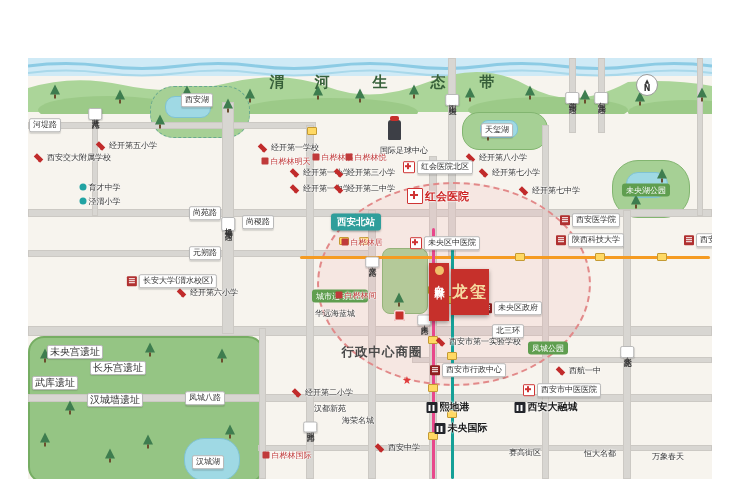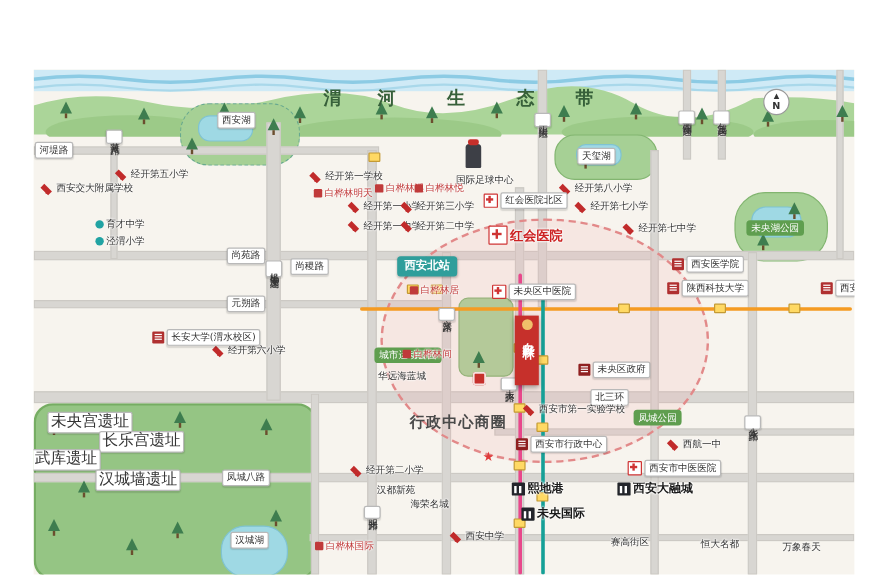--- a/index.html
+++ b/index.html
@@ -13,21 +13,21 @@
   .area.preserve{background:#95c584;border:2px solid #76ad63;}
   .road{position:absolute;background:#d8d6d2;z-index:2;box-shadow:inset 0 0 0 1px #ccc9c4;}
   .circle{position:absolute;border:2px dashed #e28989;background:rgba(242,170,170,.18);border-radius:50%;z-index:3;}
   .mline{position:absolute;z-index:4;border-radius:2px;}
   .station{position:absolute;width:8px;height:6px;background:#ffd964;border:1px solid #c49a33;border-radius:1px;z-index:5;}
   .tree{position:absolute;width:12px;height:15px;z-index:5;}
   .tree::before{content:"";position:absolute;left:1px;top:0;border-left:5px solid transparent;border-right:5px solid transparent;border-bottom:10px solid #3e7d4f;}
   .tree::after{content:"";position:absolute;left:5px;top:10px;width:2px;height:4px;background:#6b4e2e;}
   .lab{position:absolute;background:#fff;border:1px solid #b9b9b9;border-radius:2px;padding:1px 3px;font-size:8px;line-height:1.2;color:#333;white-space:nowrap;box-shadow:0 1px 1px rgba(0,0,0,.12);z-index:6;}
   .lab.v{writing-mode:vertical-rl;text-orientation:upright;padding:3px 1px;letter-spacing:1px;}
-  .lab.ruin{font-size:13px;padding:0 2px;}
+  .lab.ruin{font-size:10px;padding:0 2px;}
   .mk{position:absolute;display:flex;align-items:center;gap:2px;z-index:6;white-space:nowrap;}
   .mk .lab{position:static;}
   .mk .t{font-size:8px;color:#333;text-shadow:0 0 2px #fff,0 0 2px #fff,0 0 2px #fff;}
   .mk .t.hospbig-t{color:#cc2222;font-weight:bold;font-size:11px;}
   .mk .t.biz-t{font-weight:bold;font-size:10px;color:#1a1a1a;}
   .mk .t.proj-t{color:#c03a3a;font-size:8px;}
   .parkl{position:absolute;background:#5f9e4f;color:#fff;font-size:8px;padding:1px 4px;border-radius:3px;z-index:6;white-space:nowrap;}
   .raillab{position:absolute;background:#2f9e9b;color:#fff;font-weight:bold;font-size:9.5px;padding:2px 6px;border-radius:3px;box-shadow:0 1px 2px rgba(0,0,0,.25);z-index:7;white-space:nowrap;text-align:right;}
   .zonetitle{position:absolute;font-weight:bold;font-size:12px;color:#2e3d2e;letter-spacing:2px;z-index:6;white-space:nowrap;}
   .circletitle{position:absolute;font-weight:bold;font-size:12.5px;color:#4a4a4a;letter-spacing:1px;z-index:6;white-space:nowrap;}
@@ -84,20 +84,21 @@
 
     <div id="stadium"></div>
     <div id="seal"></div>
     <div id="star">★</div>
 
     <div id="logo">
       <div class="logo-left">
         <span class="logo-flower"></span>
         <span class="logo-vert">白桦林</span>
       </div>
+      <div class="logo-right">龙玺</div>
     </div>
   <div class="area park dashed" style="left: 122px; top: 28px; width: 98px; height: 50px; border-radius: 24px;"></div>
       <div class="area water" style="left: 137px; top: 38px; width: 44px; height: 20px; border-radius: 10px;"></div>
       <div class="area park" style="left: 434px; top: 54px; width: 84px; height: 36px; border-radius: 17px;"></div>
       <div class="area water" style="left: 452px; top: 62px; width: 36px; height: 16px; border-radius: 8px;"></div>
       <div class="area park" style="left: 584px; top: 102px; width: 76px; height: 56px; border-radius: 26px;"></div>
       <div class="area water" style="left: 598px; top: 114px; width: 40px; height: 24px; border-radius: 12px;"></div>
       <div class="area park" style="left: 354px; top: 190px; width: 44px; height: 64px; border-radius: 8px;"></div>
       <div class="area preserve" style="left: 0px; top: 278px; width: 232px; height: 143px; border-radius: 16px;"></div>
       <div class="area water" style="left: 156px; top: 380px; width: 54px; height: 41px; border-radius: 20px;"></div>
@@ -181,21 +182,21 @@
       <div class="lab v" style="left: 599px; top: 294px; transform: translate(-50%, -50%);">太华北路</div>
       <div class="lab v" style="left: 344px; top: 204px; transform: translate(-50%, -50%);">文景路</div>
       <div class="lab v" style="left: 282px; top: 369px; transform: translate(-50%, -50%);">明光路</div>
       <div class="lab v" style="left: 396px; top: 262px; transform: translate(-50%, -50%);">未央路</div>
       <div class="lab" style="left: 177px; top: 340px; transform: translate(-50%, -50%);">凤城八路</div>
       <div class="lab" style="left: 169px; top: 42px; transform: translate(-50%, -50%);">西安湖</div>
       <div class="lab" style="left: 469px; top: 72px; transform: translate(-50%, -50%);">天玺湖</div>
       <div class="parkl" style="left: 618px; top: 132px; transform: translate(-50%, -50%);">未央湖公园</div>
       <div class="parkl" style="left: 312px; top: 238px; transform: translate(-50%, -50%);">城市运动公园</div>
       <div class="parkl" style="left: 520px; top: 290px; transform: translate(-50%, -50%);">凤城公园</div>
-      <div class="lab" style="left: 180px; top: 392px; transform: translate(-50%, -50%);">汉城湖</div>
+      <div class="lab" style="left: 180px; top: 404px; transform: translate(-50%, -50%);">汉城湖</div>
       <div class="lab ruin" style="left: 47px; top: 294px; transform: translate(-50%, -50%);">未央宫遗址</div>
       <div class="lab ruin" style="left: 90px; top: 310px; transform: translate(-50%, -50%);">长乐宫遗址</div>
       <div class="lab ruin" style="left: 27px; top: 325px; transform: translate(-50%, -50%);">武库遗址</div>
       <div class="lab ruin" style="left: 87px; top: 342px; transform: translate(-50%, -50%);">汉城墙遗址</div>
       <div class="mk" style="left: 44px; top: 99px; transform: translate(-50%, -50%);">
         <div class="ic-cap"></div>
         <span class="t">西安交大附属学校</span>
       </div>
       <div class="mk" style="left: 98px; top: 87px; transform: translate(-50%, -50%);">
         <div class="ic-cap"></div>

